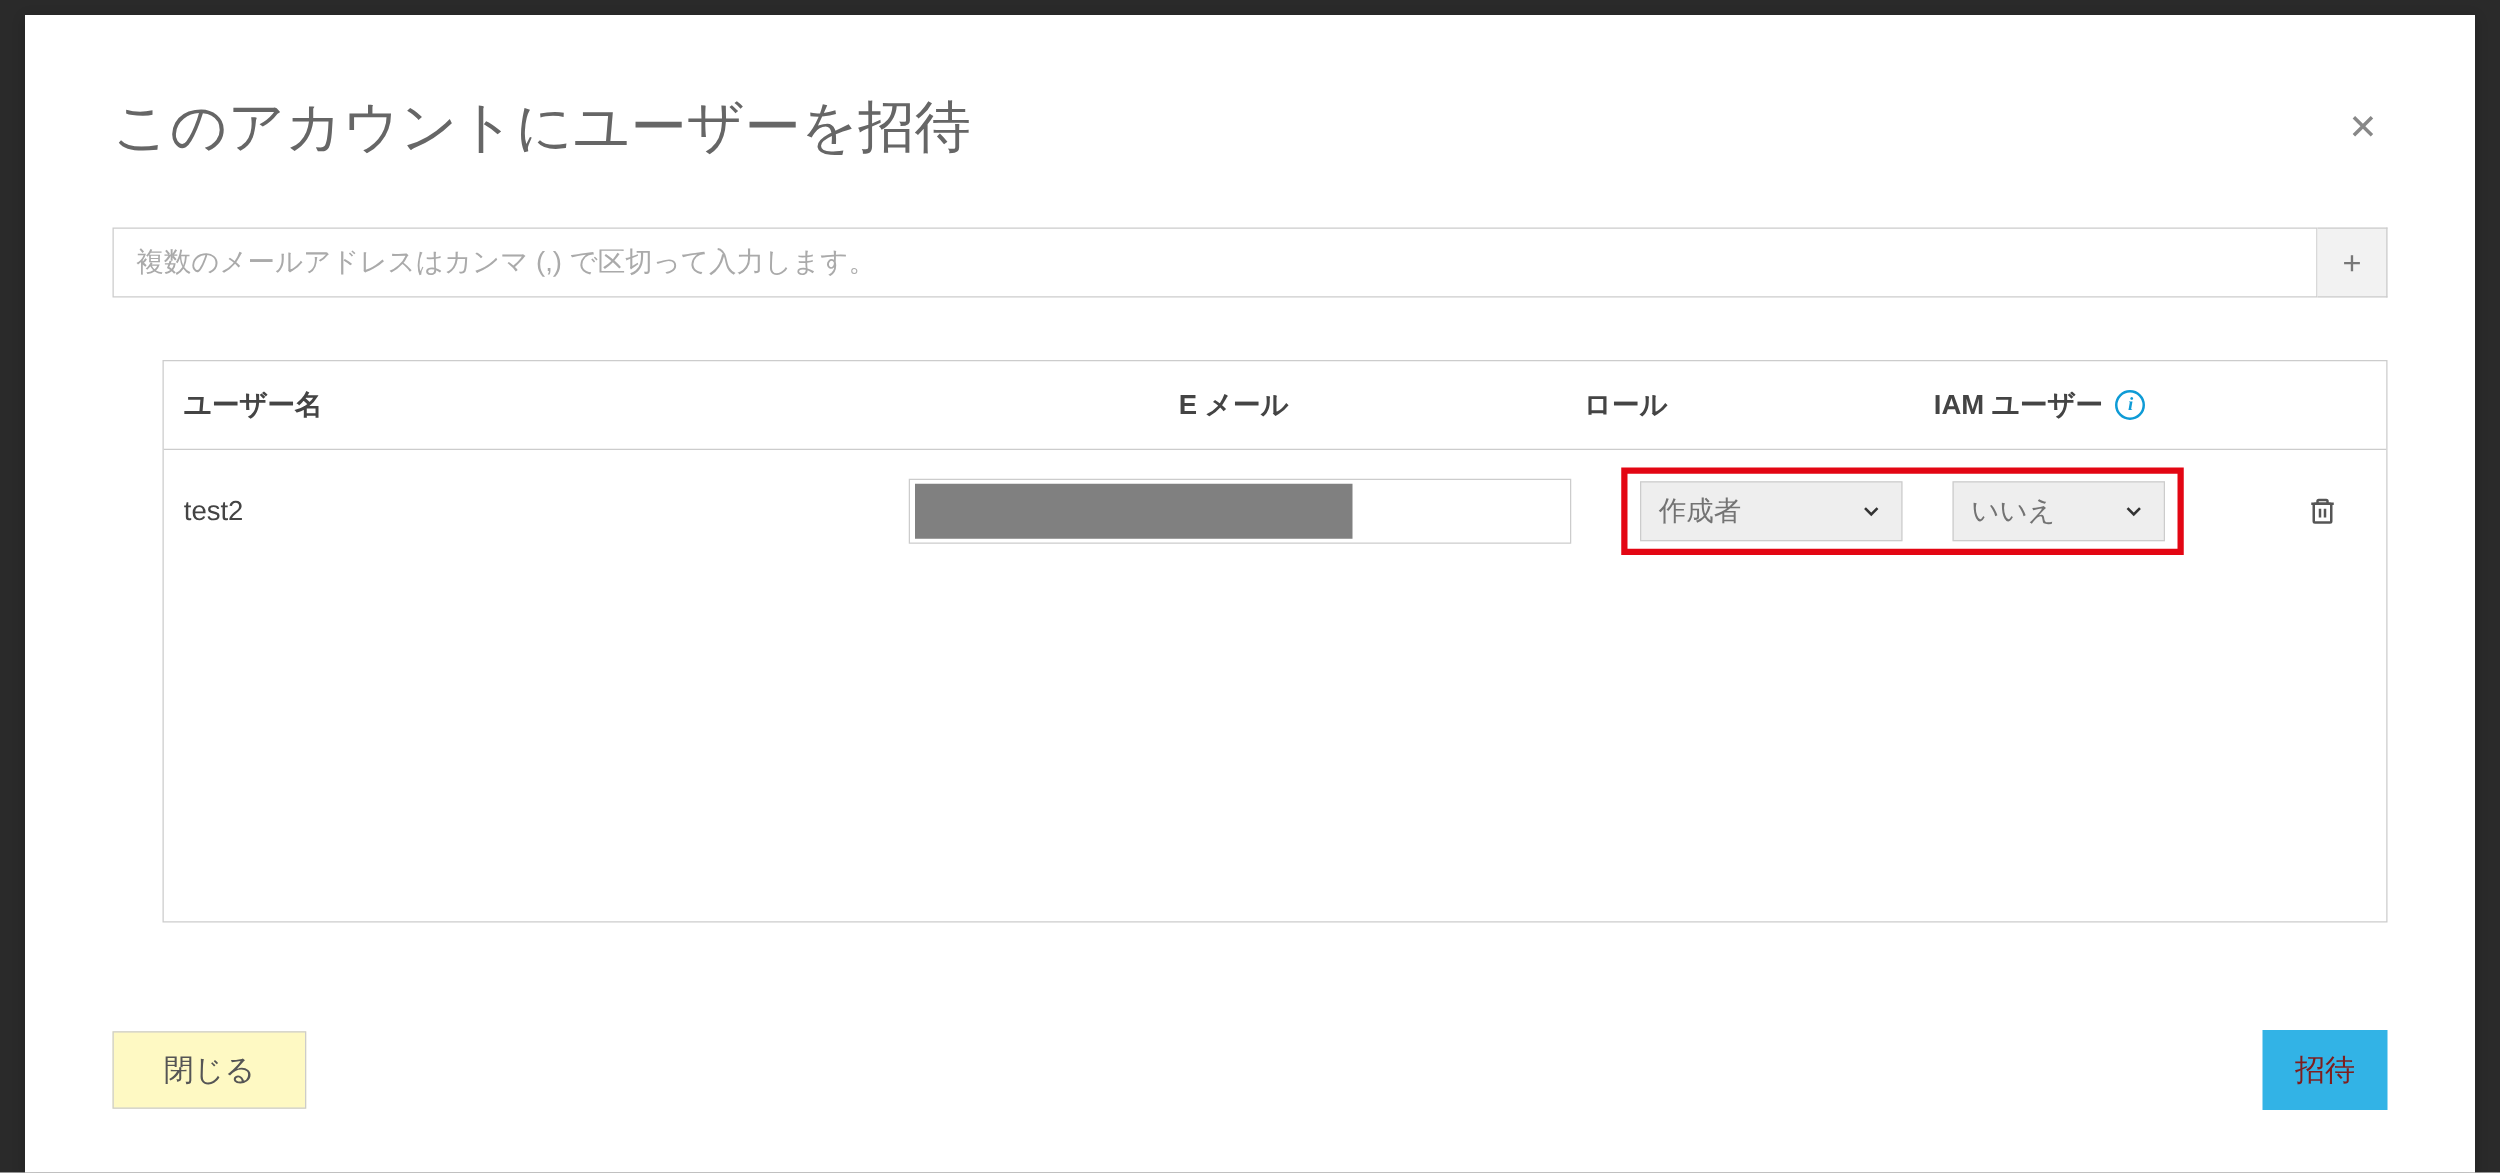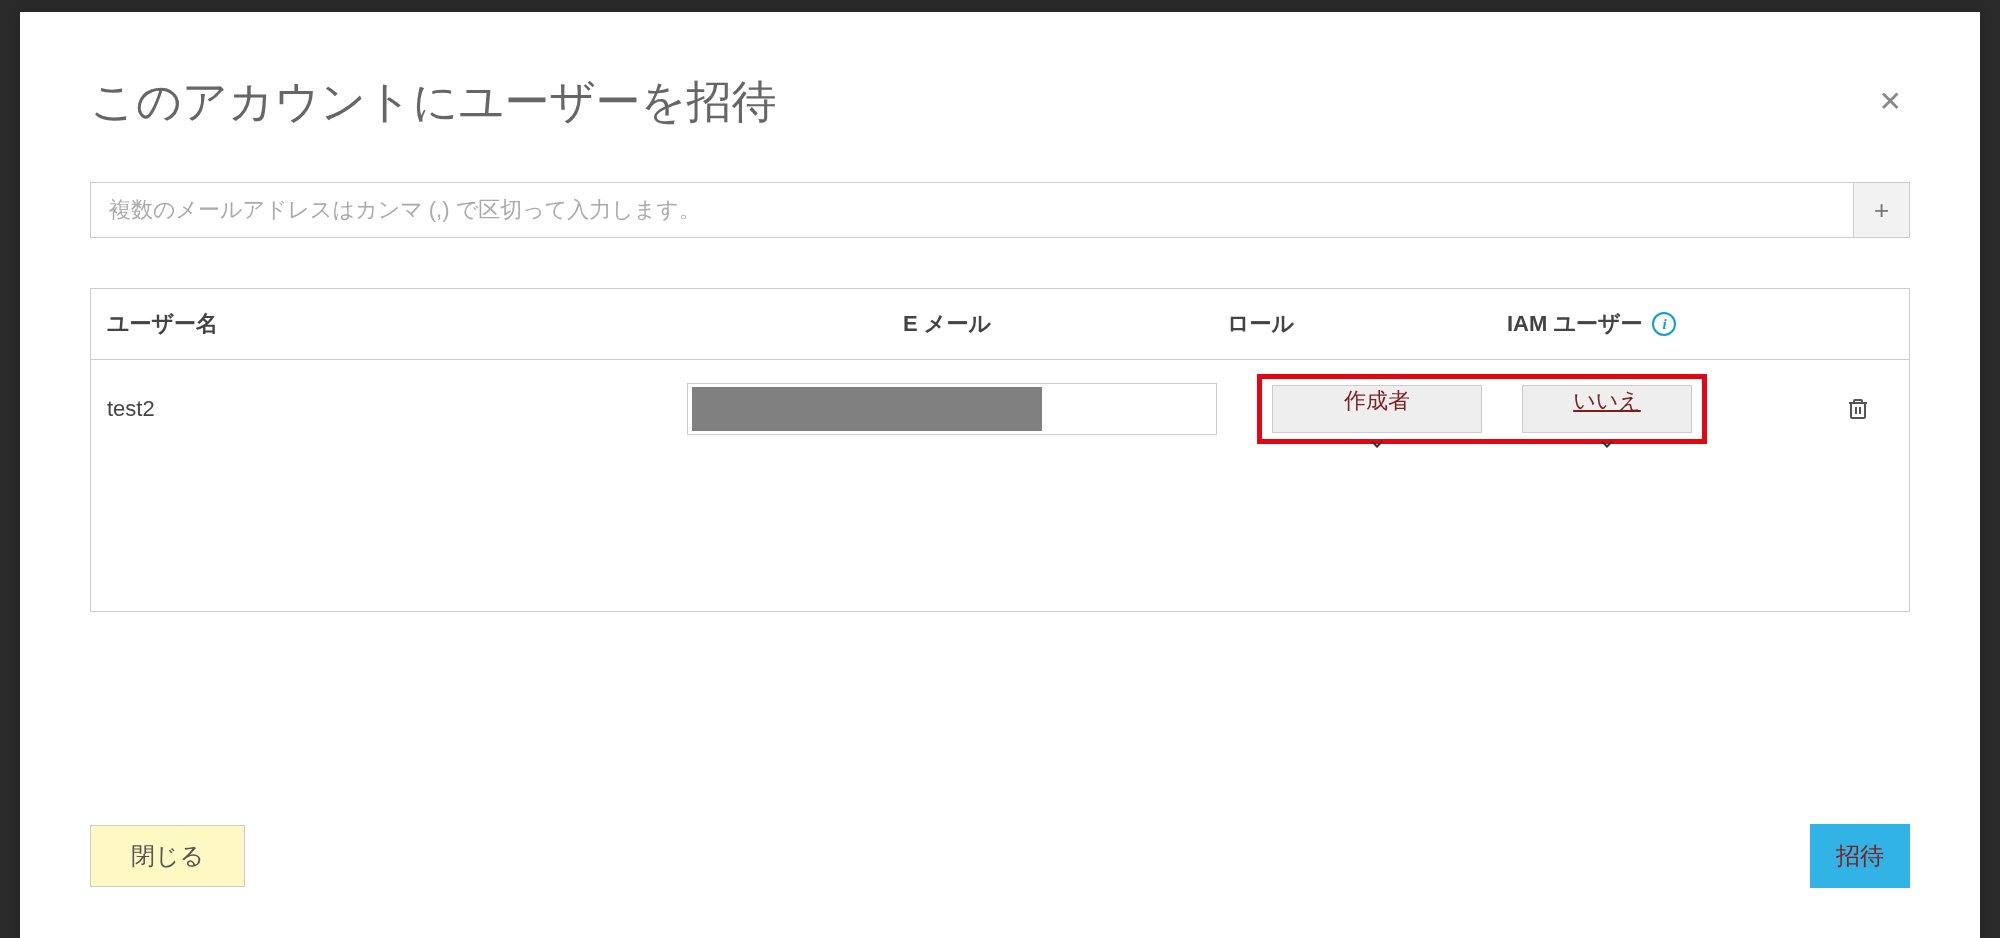--- a/index.html
+++ b/index.html
@@ -61,23 +61,24 @@
       display: flex;
       align-items: center;
       justify-content: center;
       font-size: 26px;
       color: #777;
       cursor: pointer;
     }
     .user-table-wrap {
       border: 1px solid #ccc;
       flex: 0 0 auto;
-      height: 324px;
+      height: 450px;
       display: flex;
       flex-direction: column;
+      margin-left: 40px;
     }
     .user-table-header {
       display: flex;
       padding: 20px 16px;
       border-bottom: 1px solid #ccc;
       font-size: 22px;
       font-weight: 700;
       color: #444;
     }
     .col-username { width: 560px; }
@@ -126,27 +127,26 @@
     }
     .dropdown {
       height: 48px;
       border: 1px solid #ccc;
       background: #eeeeee;
       display: flex;
       align-items: center;
       justify-content: space-between;
       padding: 0 14px;
       font-size: 22px;
-      color: #7f1d1d;
+      color: #737373;
       cursor: pointer;
       gap: 18px;
-      flex-direction: column;
     }
     .dropdown.role { width: 210px; }
-    .dropdown.iam { width: 170px; text-decoration: underline; }
+    .dropdown.iam { width: 170px; }
     .chevron {
       width: 20px; height: 20px; display: inline-block;
     }
     .chevron svg { width: 100%; height: 100%; }
     .trash-icon {
       width: 24px; height: 26px; display: inline-block;
       cursor: pointer;
     }
     .trash-icon svg { width: 100%; height: 100%; }
     .modal-footer {

